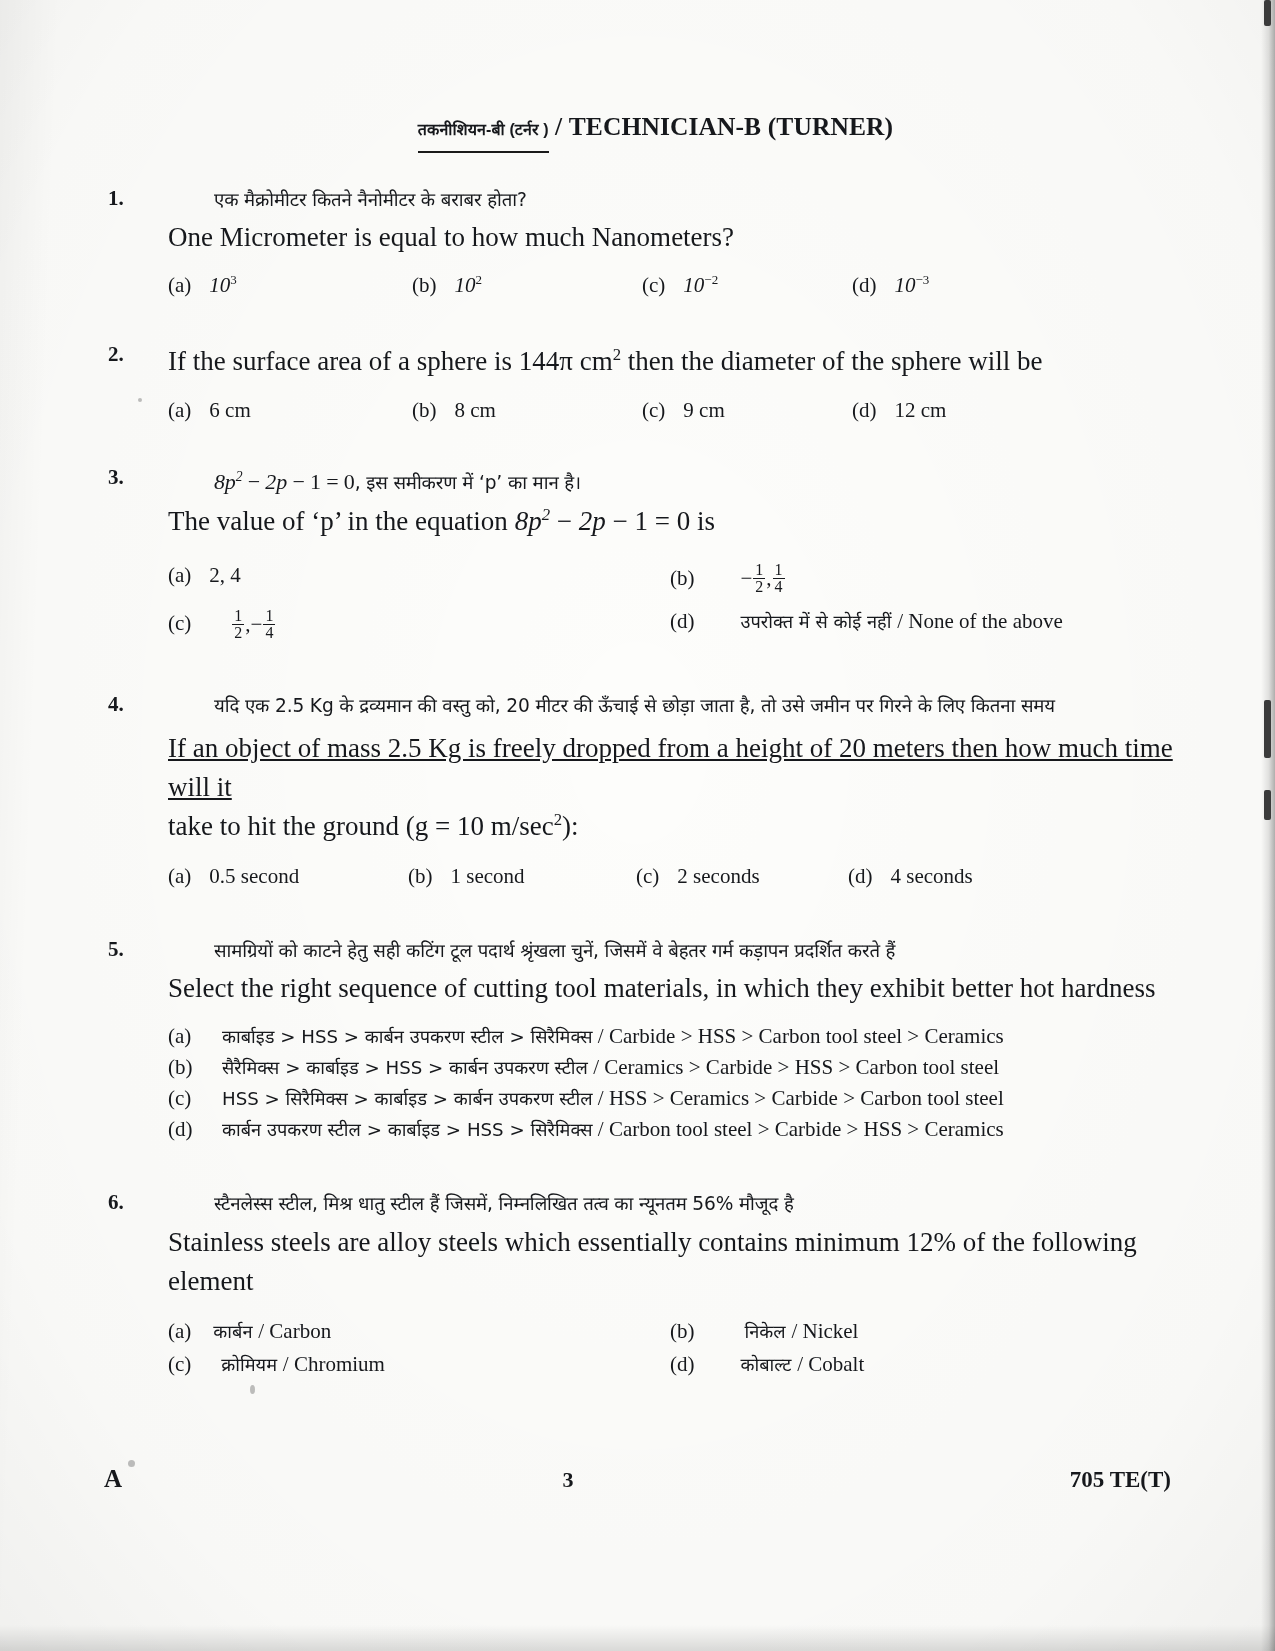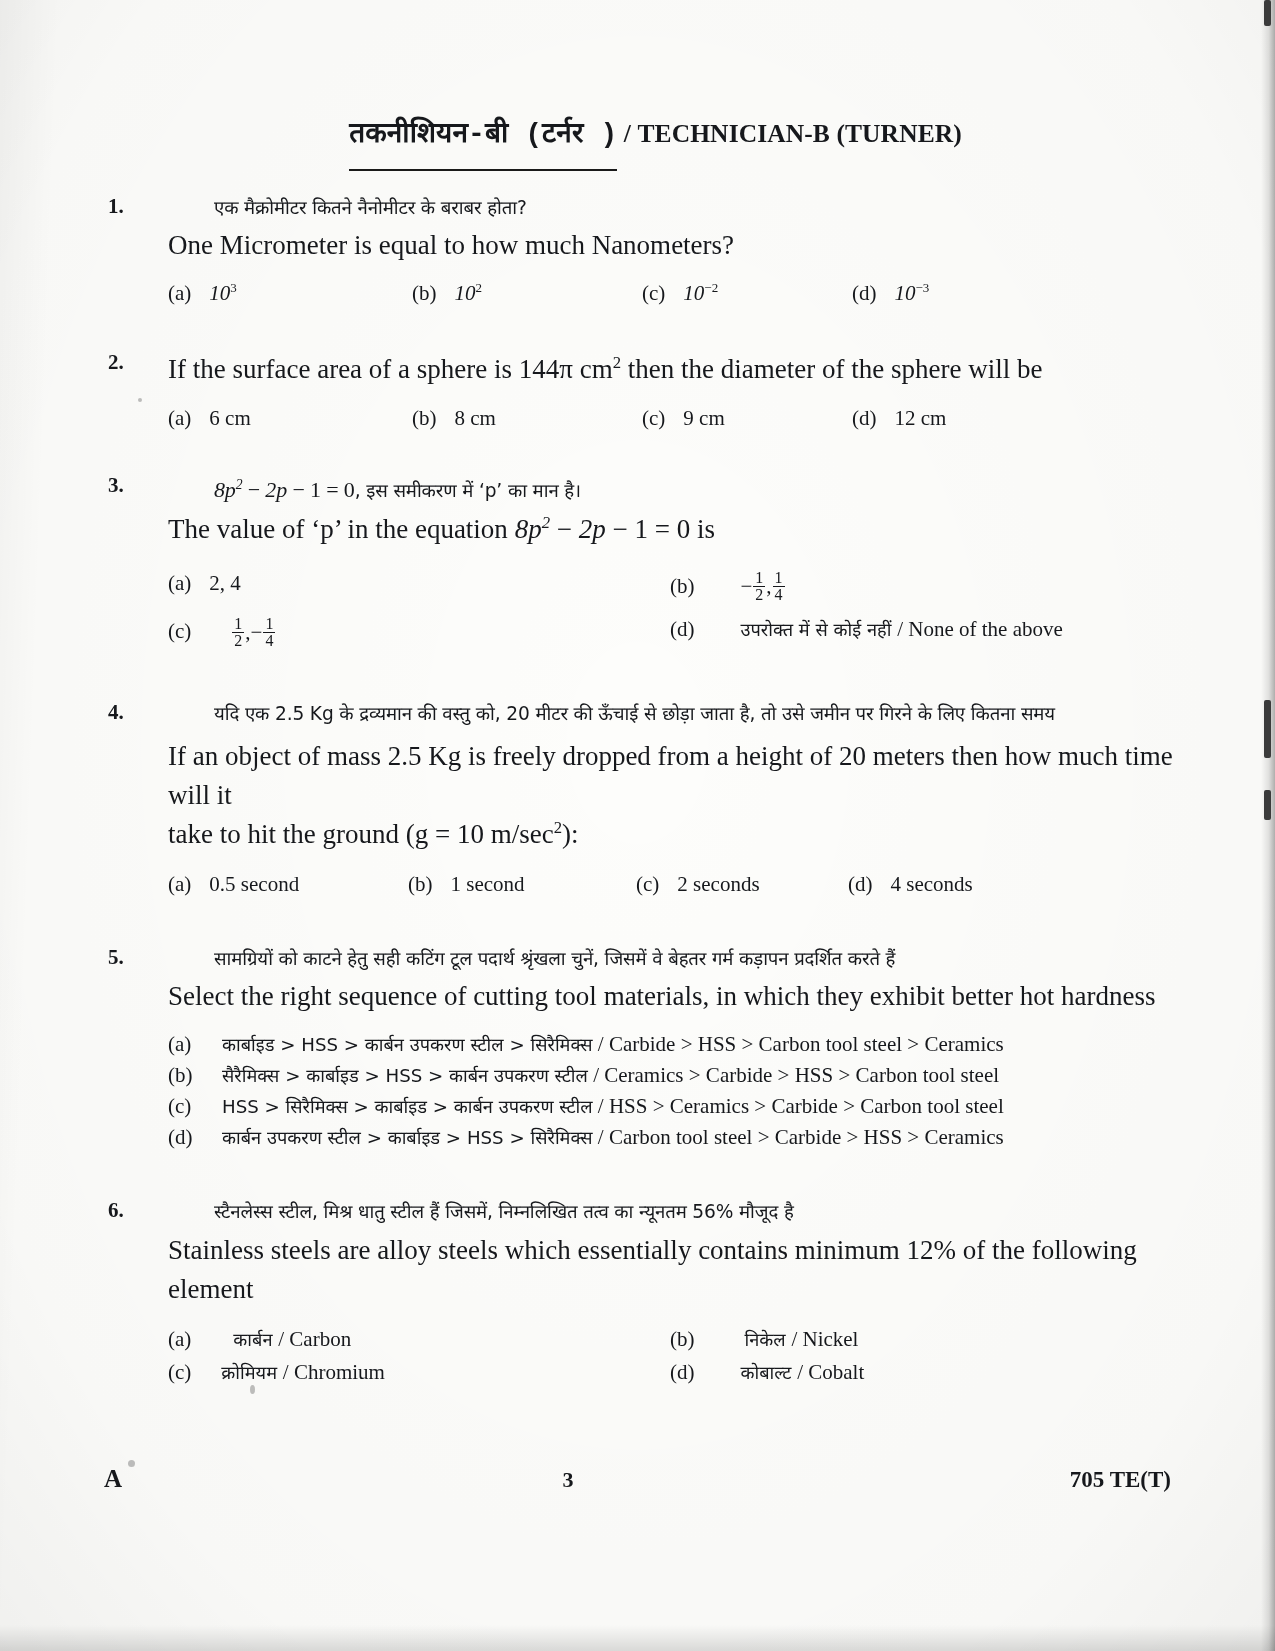--- a/index.html
+++ b/index.html
@@ -48,25 +48,25 @@
     padding-left: 36px;
   }
   .title {
     display: inline-block;
     font-size: 25.5px;
     font-weight: bold;
     letter-spacing: 0.1px;
     white-space: nowrap;
   }
   .title .hi {
-    font-family: Liberation Mono, monospace;
-    font-size: 28px;
+    font-family: Liberation Sans, sans-serif;
+    font-size: 16px;
     font-weight: bold;
     border-bottom: 2px solid #1a1a1a;
-    padding-bottom: 19px;
+    padding-bottom: 13px;
   }
   .title .en { font-family: "Liberation Serif", serif; }
 
   
   .q {
     position: relative;
     padding-left: 168px;
     padding-right: 96px;
   }
   .qnum {
@@ -271,21 +271,21 @@
         <div class="opt" style="margin-left:44px;">
           <span class="lbl">(d)</span>
           <span class="val mixed" style="margin-left:28px;"><span class="hx">उपरोक्त में से कोई नहीं </span><span>/ None of the above</span></span>
         </div>
       </div>
     </div>
 
     <div class="q" style="margin-top:50px;">
       <div class="qnum">4.</div>
       <div class="hi-line">यदि एक 2.5 Kg के द्रव्यमान की वस्तु को, 20 मीटर की ऊँचाई से छोड़ा जाता है, तो उसे जमीन पर गिरने के लिए कितना समय</div>
-      <div class="en-line" style="margin-top:8px;">If an object of mass 2.5 Kg is freely dropped from a height of 20 meters then how much time will it</div>
+      <div class="en-line" style="margin-top:8px;text-decoration:underline;">If an object of mass 2.5 Kg is freely dropped from a height of 20 meters then how much time will it</div>
       <div class="en-line" style="margin-top:0;"><span>take to hit the ground (g = 10 m/sec</span><sup>2</sup><span>):</span></div>
       <div class="opts opts-4" style="margin-top:18px;">
         <div class="opt" style="width:240px;">
           <span class="lbl">(a)</span>
           <span class="val">0.5 second</span>
         </div>
         <div class="opt" style="width:228px;">
           <span class="lbl">(b)</span>
           <span class="val">1 second</span>
         </div>
@@ -324,21 +324,21 @@
     </div>
 
     <div class="q" style="margin-top:48px;">
       <div class="qnum">6.</div>
       <div class="hi-line">स्टैनलेस्स स्टील, मिश्र धातु स्टील हैं जिसमें, निम्नलिखित तत्व का न्यूनतम 56% मौजूद है</div>
       <div class="en-line">Stainless steels are alloy steels which essentially contains minimum 12% of the following element</div>
 
       <div class="opts opts-2" style="margin-top:18px;">
         <div class="opt" style="width:458px;">
           <span class="lbl">(a)</span>
-          <span class="mixed" style="margin-left:24px;"><span class="hx">कार्बन </span><span>/ Carbon</span></span>
+          <span class="mixed" style="margin-left:4px;"><span class="hx">कार्बन </span><span>/ Carbon</span></span>
         </div>
         <div class="opt" style="margin-left:44px;">
           <span class="lbl">(b)</span>
           <span class="mixed" style="margin-left:32px;"><span class="hx">निकेल </span><span>/ Nickel</span></span>
         </div>
       </div>
       <div class="opts opts-2" style="margin-top:8px;">
         <div class="opt" style="width:458px;">
           <span class="lbl">(c)</span>
           <span class="mixed" style="margin-left:12px;"><span class="hx">क्रोमियम </span><span>/ Chromium</span></span>

